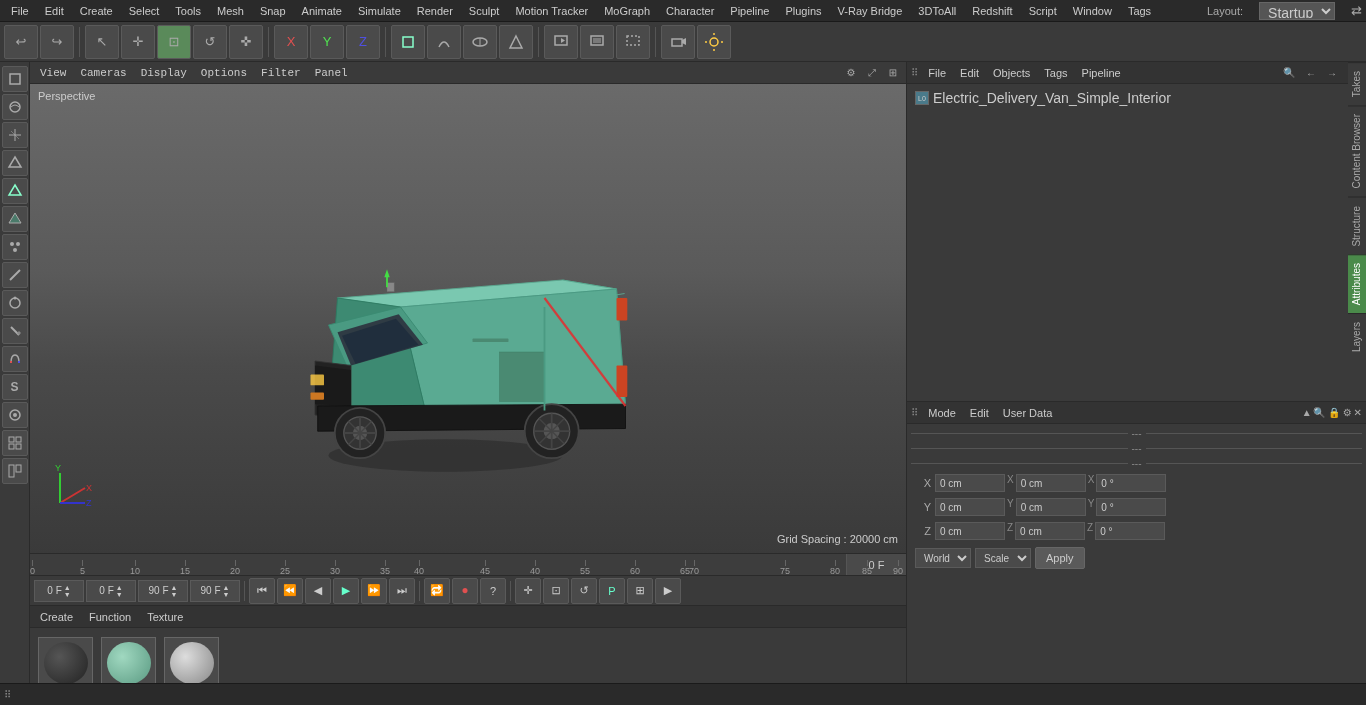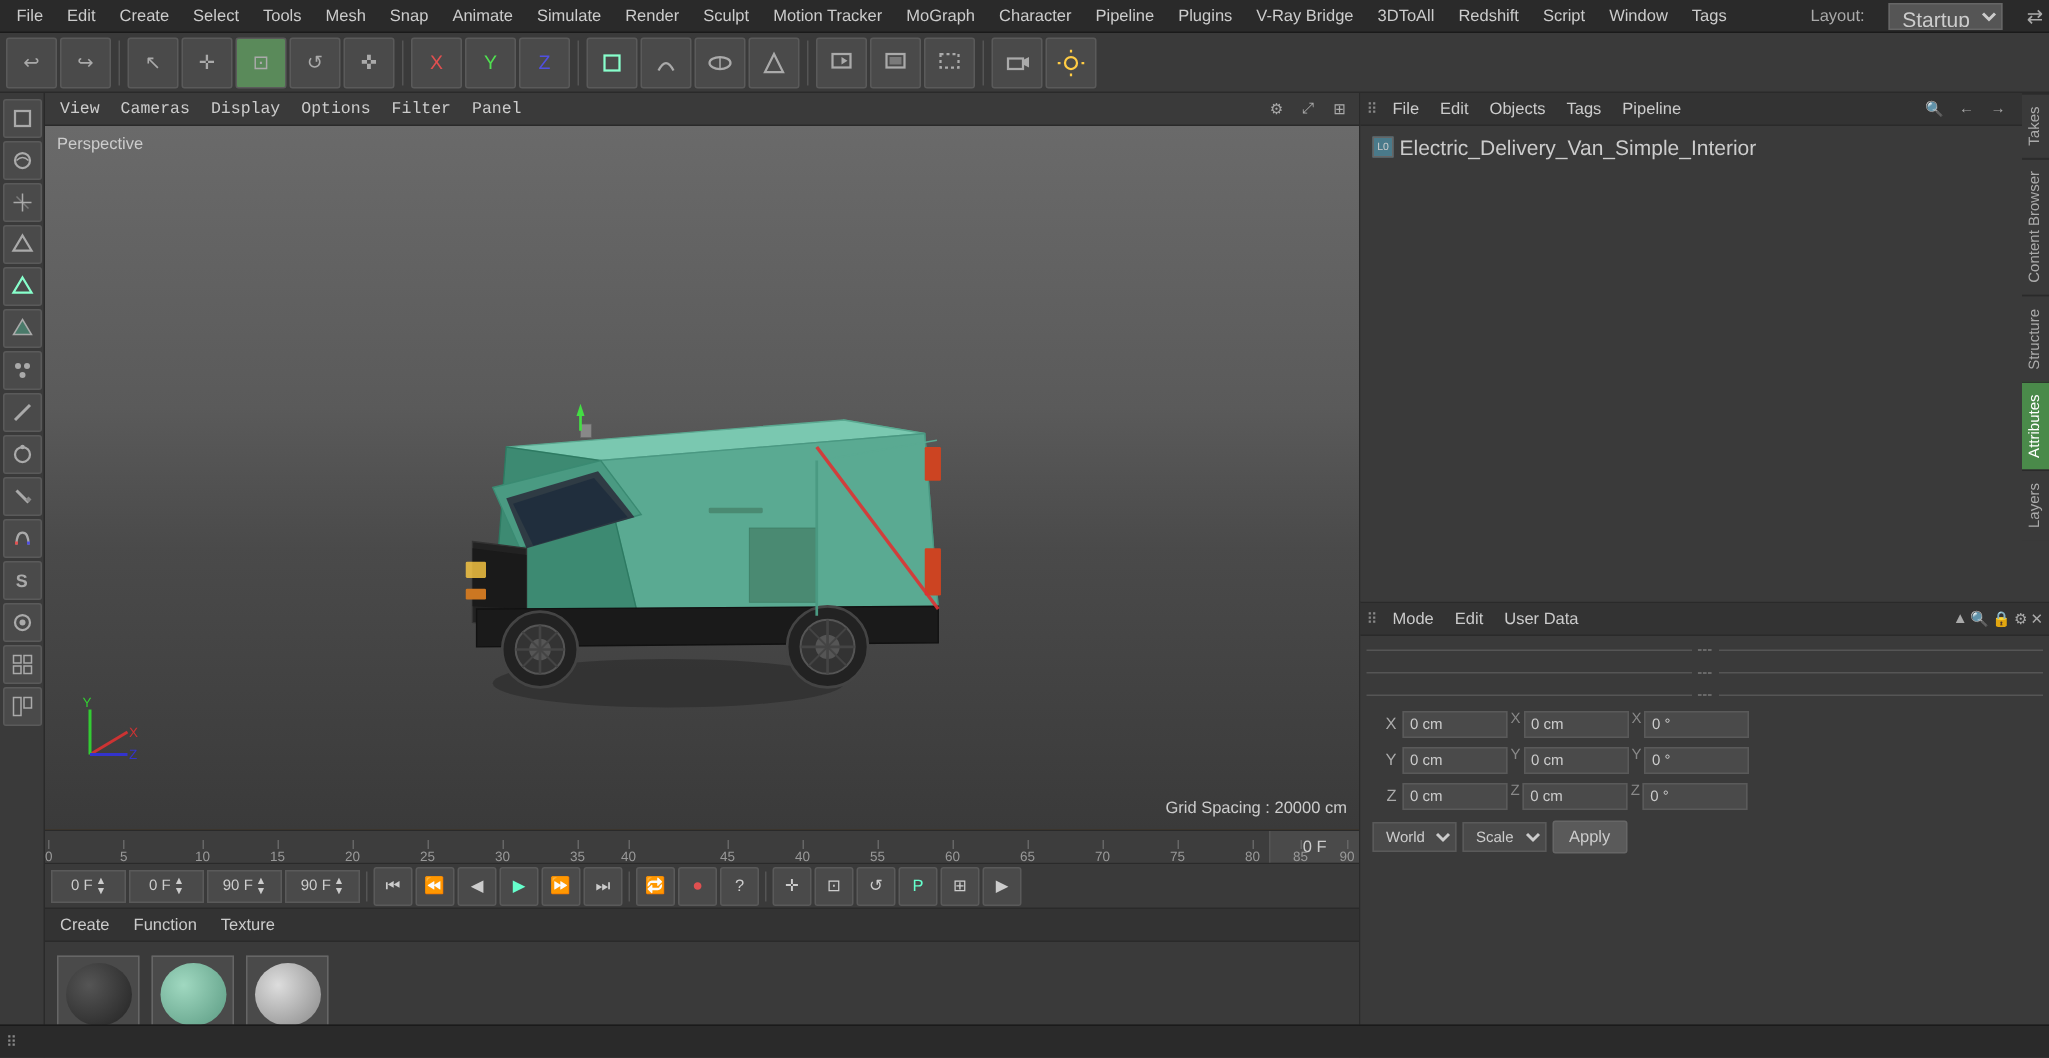--- a/index.html
+++ b/index.html
@@ -904,21 +904,21 @@
             <span>55</span>
           </div>
         <div class="tick-mark" style="left:600px">
             <div class="tick-line"></div>
             <span>60</span>
           </div>
         <div class="tick-mark" style="left:650px">
             <div class="tick-line"></div>
             <span>65</span>
           </div>
-        <div class="tick-mark" style="left:700px">
+        <div class="tick-mark" style="left:659px">
             <div class="tick-line"></div>
             <span>70</span>
           </div>
         <div class="tick-mark" style="left:750px">
             <div class="tick-line"></div>
             <span>75</span>
           </div>
         <div class="tick-mark" style="left:800px">
             <div class="tick-line"></div>
             <span>80</span>

